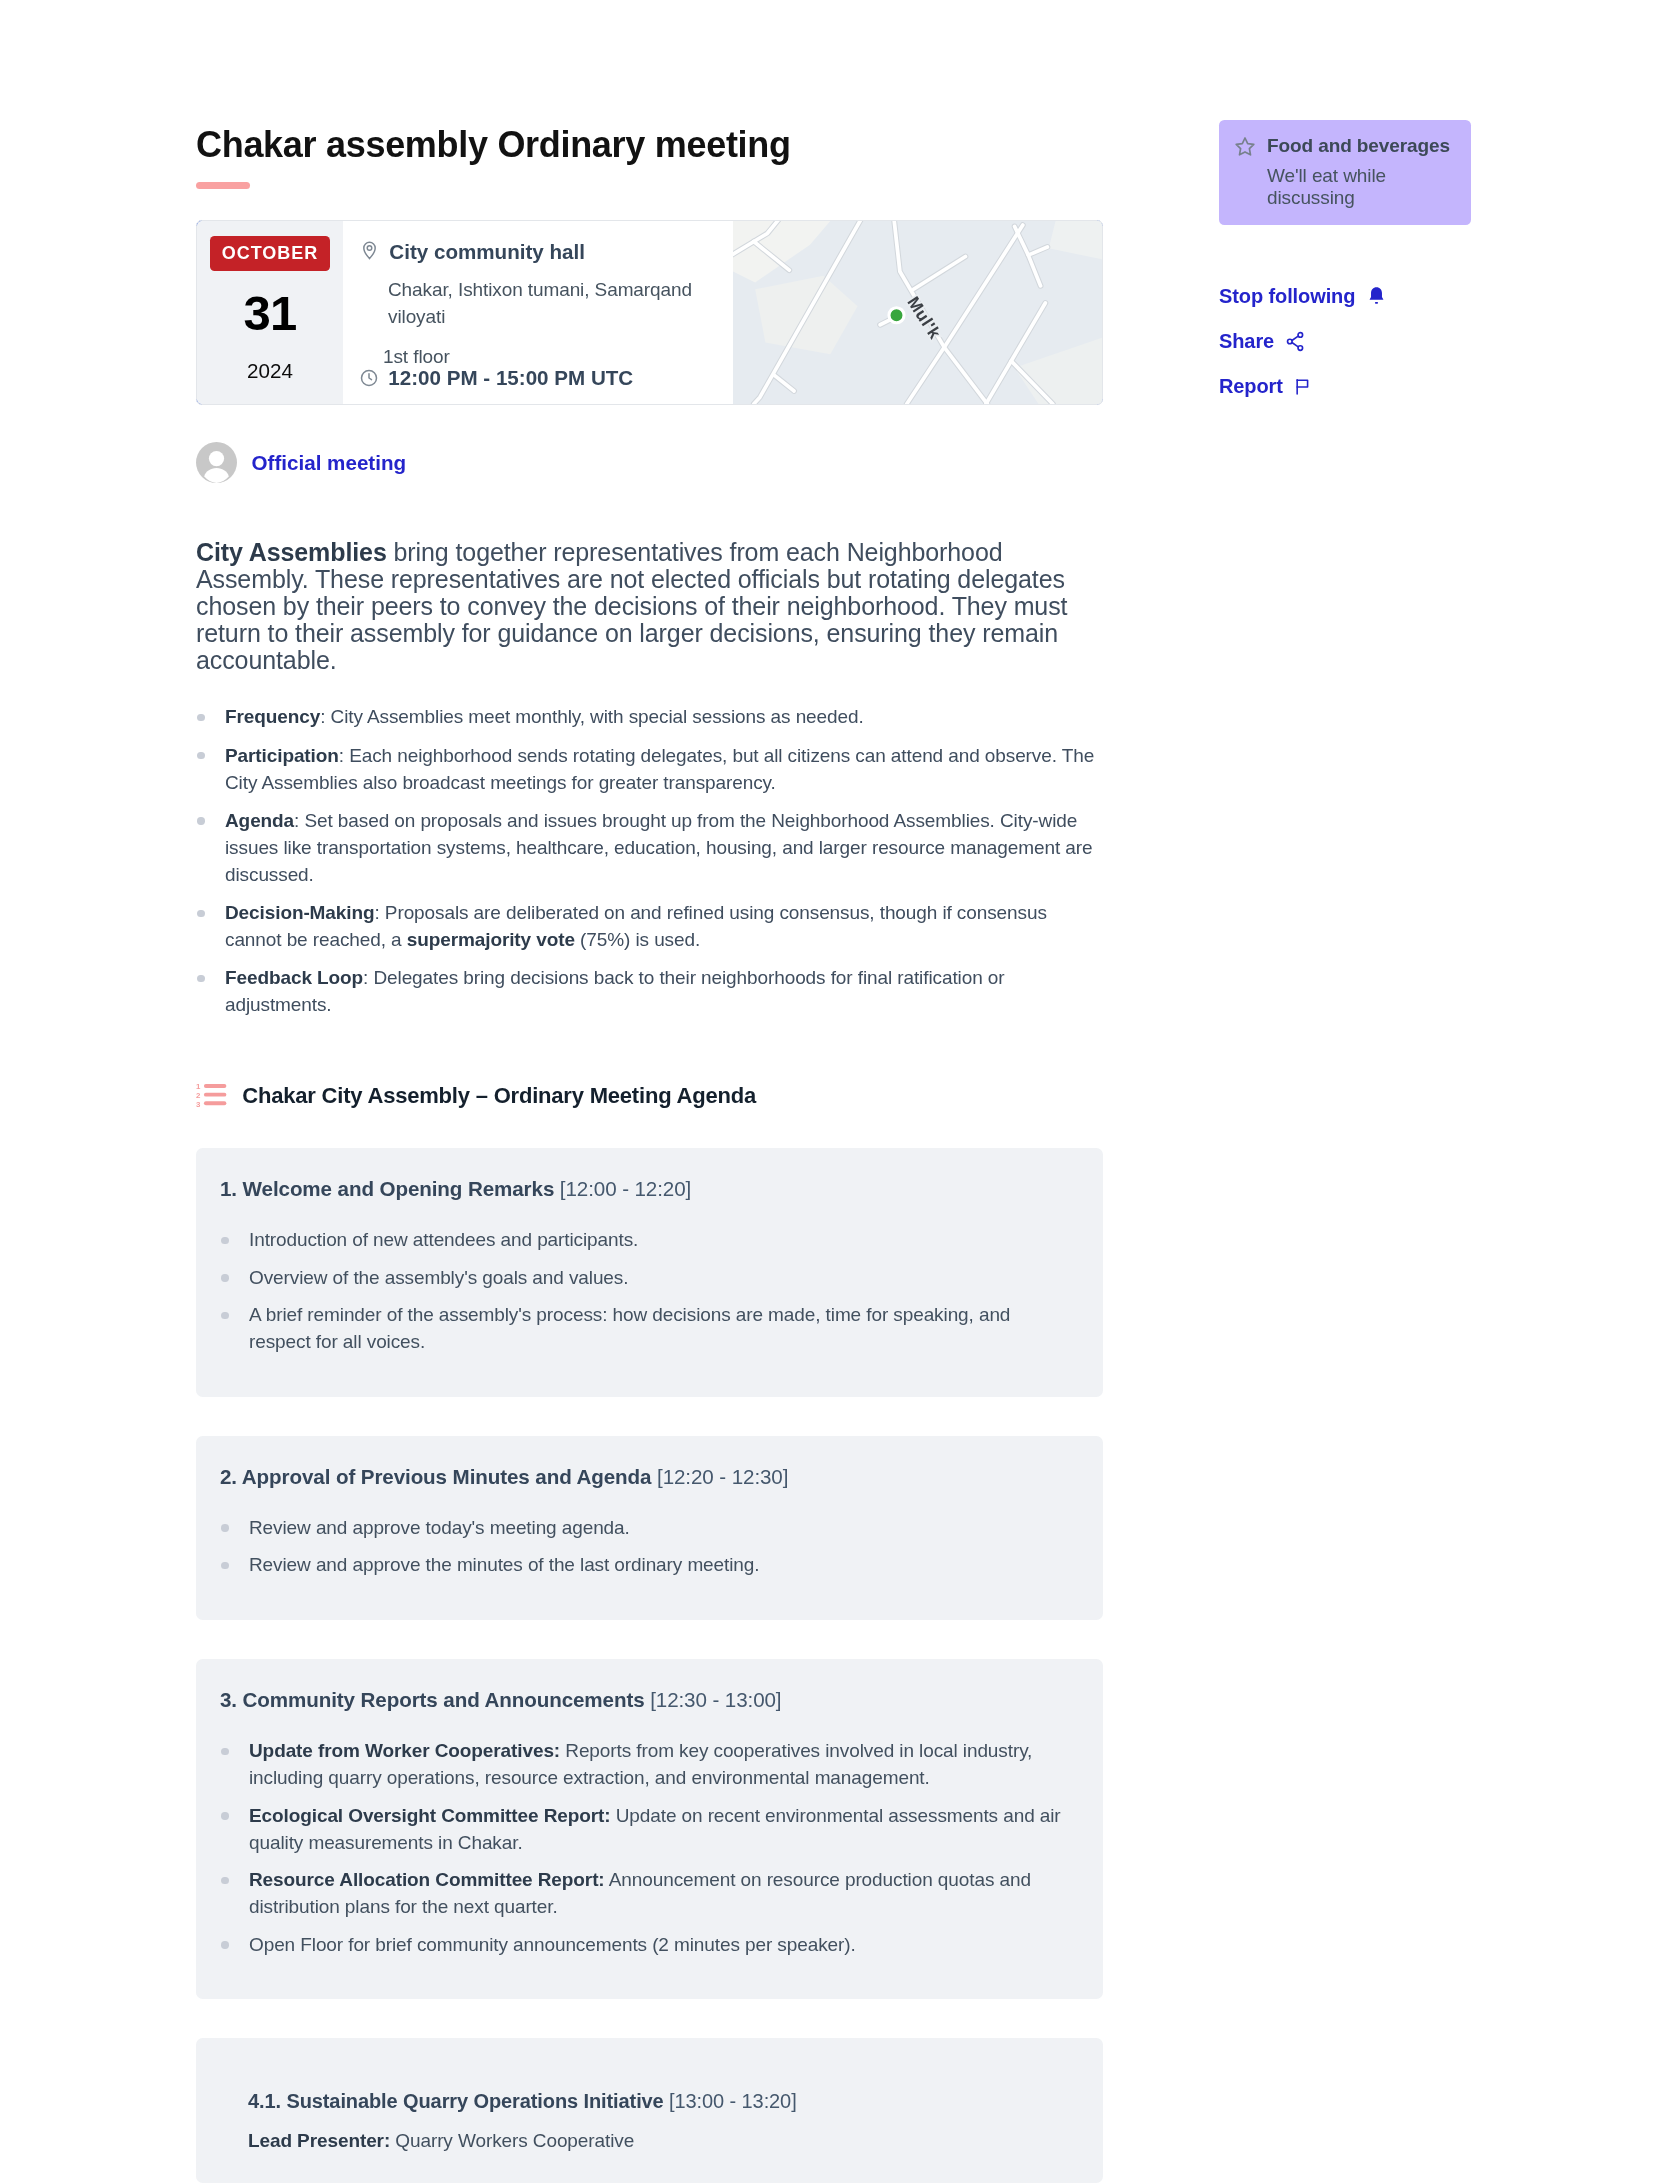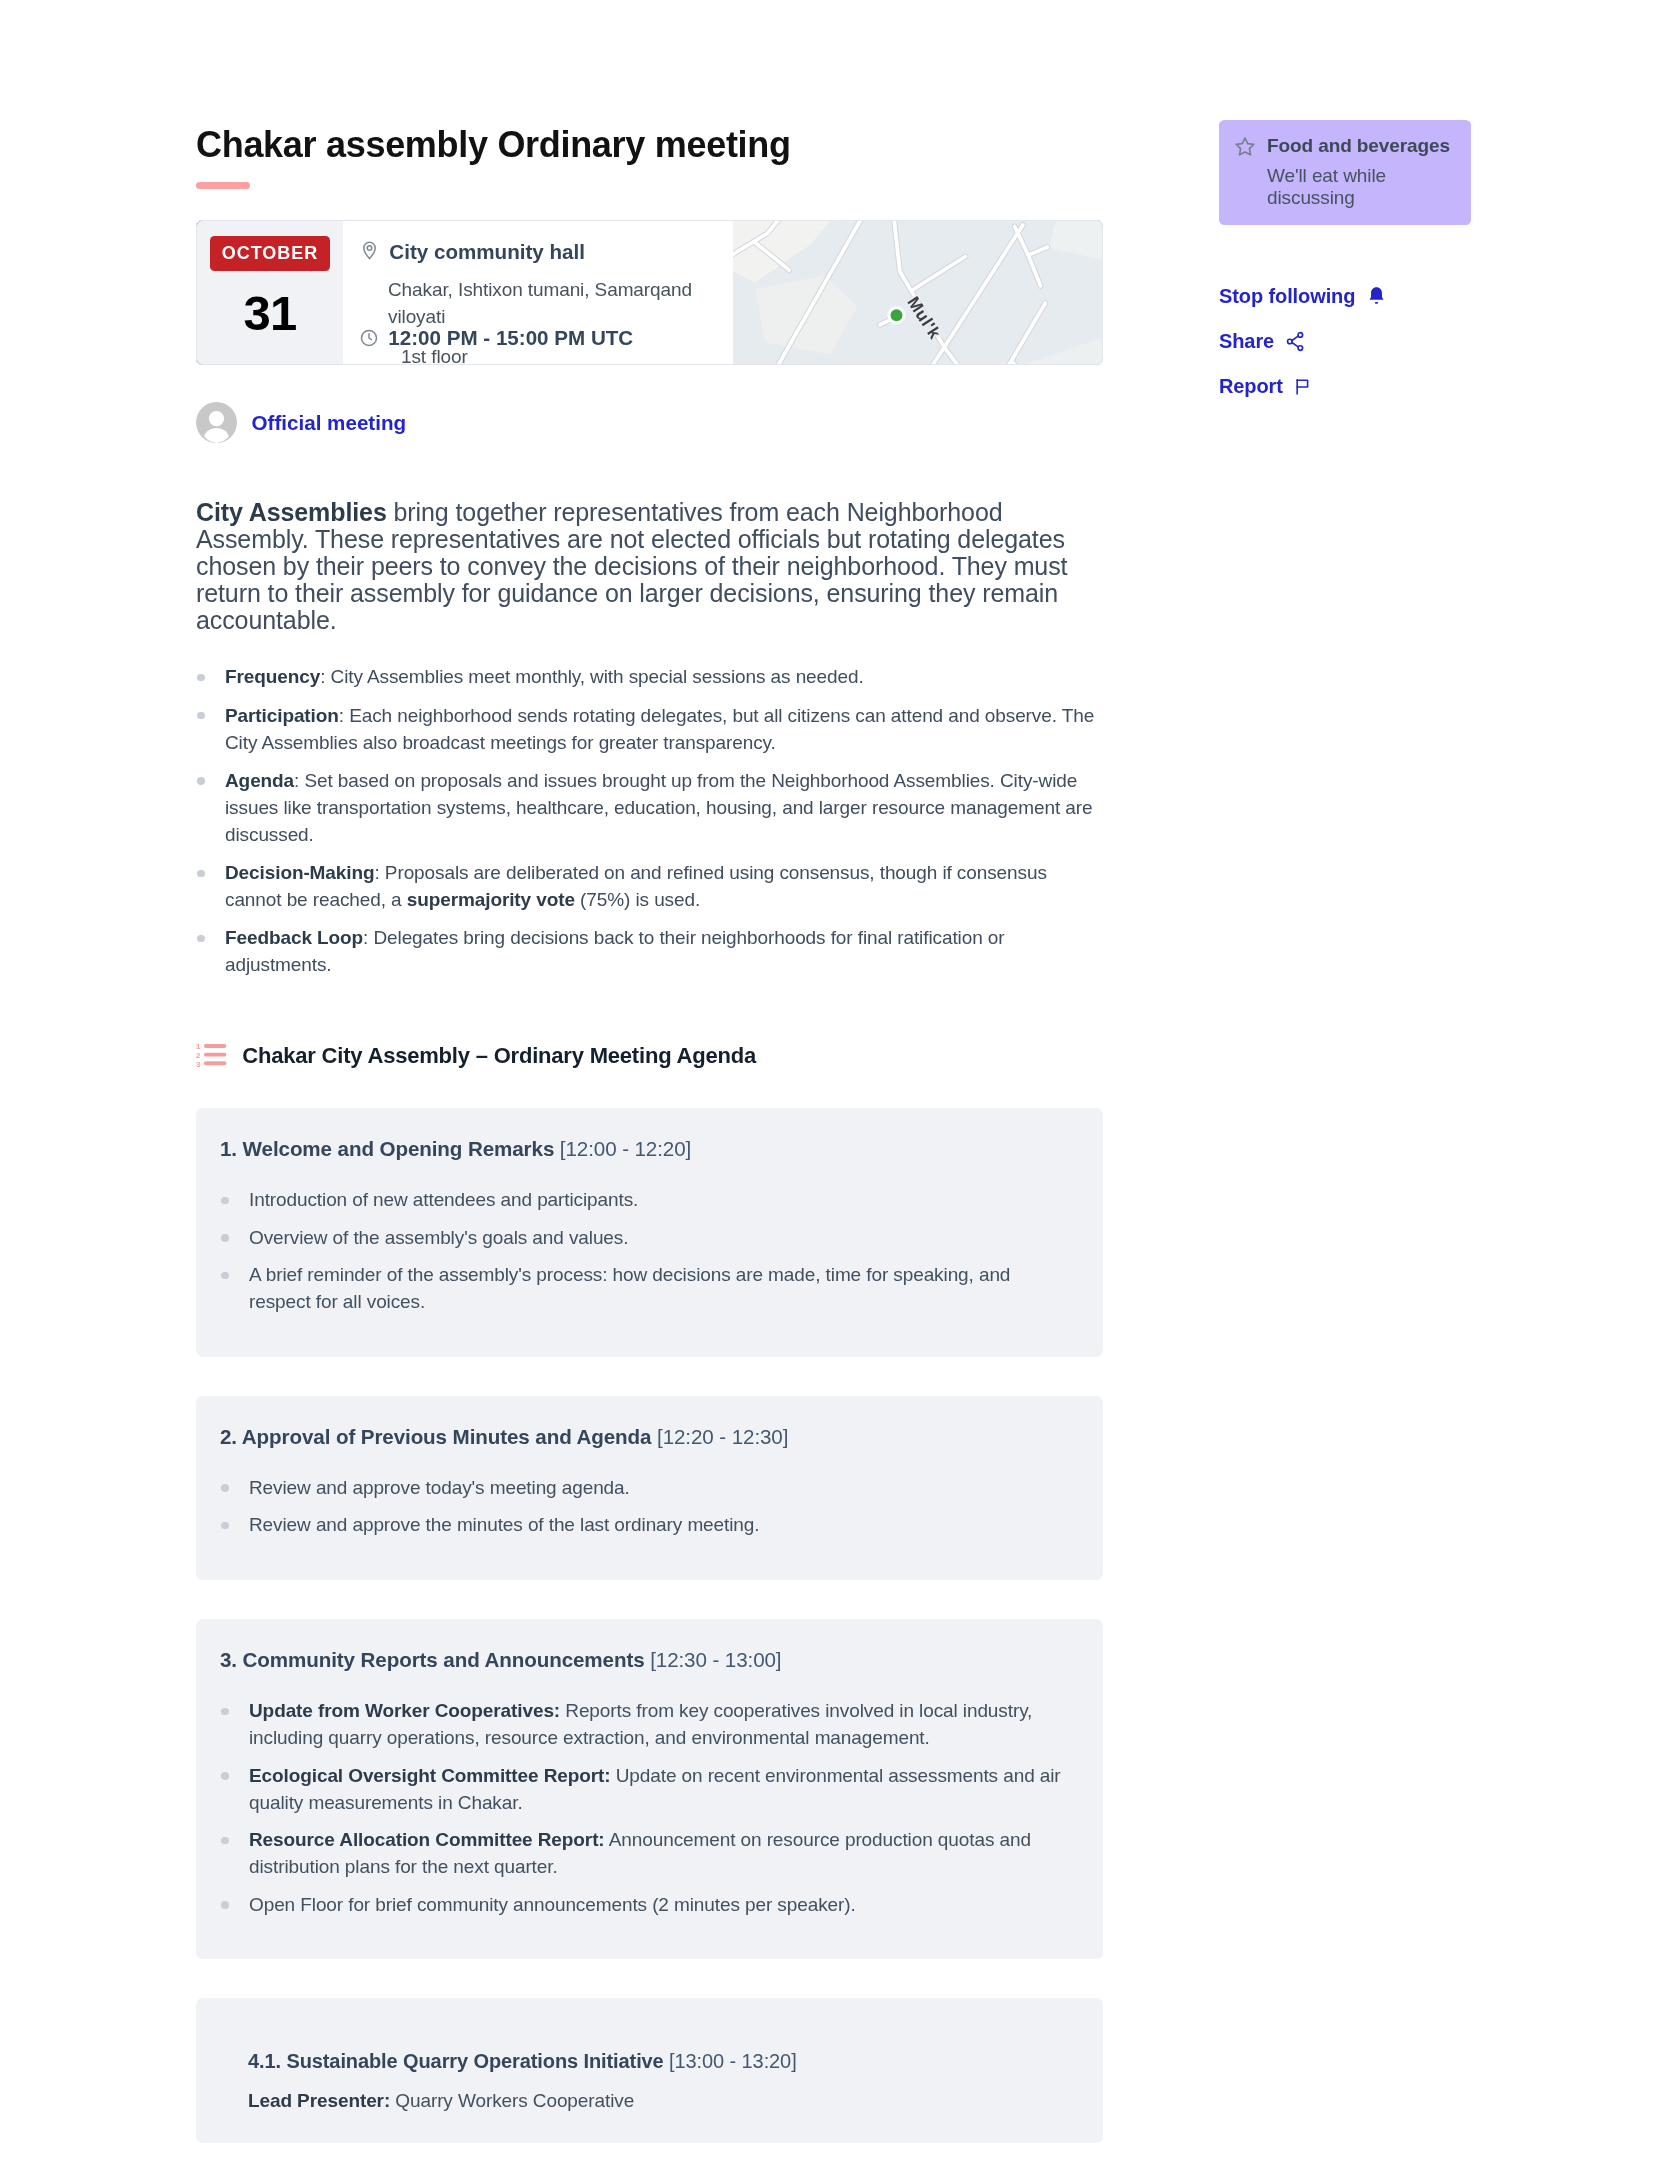--- a/index.html
+++ b/index.html
@@ -20,30 +20,30 @@
     color:var(--text-body,#3f4d5e);
   }
   .main-col{position:absolute;left:196px;top:124px;width:907px;}
   .side-col{position:absolute;left:1219px;top:120px;width:252px;}
 
   
   h1.page-title{font-size:36px;font-weight:bold;color:#121212;letter-spacing:-0.3px;}
   .title-underline{width:54px;height:7.3px;border-radius:4px;background:var(--underline-pink,#f9a1a1);margin-top:16px;}
 
   
-  .event-card{display:flex;margin-top:31px;height:145px;border:0.7px solid #e3e6ea;border-radius:5.3px;overflow:hidden;background:#1d4ed8;}
+  .event-card{display:flex;margin-top:31px;height:185px;border:0.7px solid #e3e6ea;border-radius:5.3px;overflow:hidden;background:#1d4ed8;}
   .date-panel{width:146px;background:var(--card-bg,#f0f2f5);display:flex;flex-direction:column;align-items:center;padding:14.6px 10.6px;flex:none;}
   .month-banner{background:var(--accent-red,#c42227);color:#fff;font-weight:bold;font-size:18px;letter-spacing:1px;width:120px;text-align:center;padding:7.3px 0;border-radius:4.6px;}
   .day-number{font-size:49px;font-weight:bold;color:#000;line-height:1;margin-top:17.3px;letter-spacing:-0.7px;}
   .year-number{font-size:20.6px;color:#0c0c0c;margin-top:21px;}
   .info-panel{flex:1;position:relative;padding:17.3px 13.3px 16px 16px;background:#fff;}
   .venue-row{display:flex;align-items:flex-start;gap:9.3px;}
   .venue-name{font-size:20.6px;font-weight:bold;color:var(--text-dark,#35465a);padding-top:1.3px;}
   .addr-block{margin-left:29px;margin-top:13.3px;font-size:19px;line-height:26.6px;color:#46535f;width:332px;letter-spacing:-0.1px;}
-  .addr-floor{margin-left:42px;margin-top:16px;font-size:19px;color:#46535f;letter-spacing:-0.1px;}
+  .addr-floor{margin-left:24px;margin-top:16px;font-size:19px;color:#46535f;letter-spacing:-0.1px;}
   .time-row{position:absolute;left:16px;bottom:14.6px;display:flex;align-items:center;gap:9.3px;}
   .time-text{font-size:20.6px;font-weight:bold;color:var(--text-dark,#35465a);}
   .map-panel{width:370px;flex:none;background:#e6ebf0;}
   .map-panel svg{display:block;}
 
   
   .byline{display:flex;align-items:center;gap:14.6px;margin-top:37px;}
   .byline-link{font-size:20.6px;font-weight:bold;color:var(--link-blue,#2424cb);text-decoration:none;cursor:pointer;}
 
   

